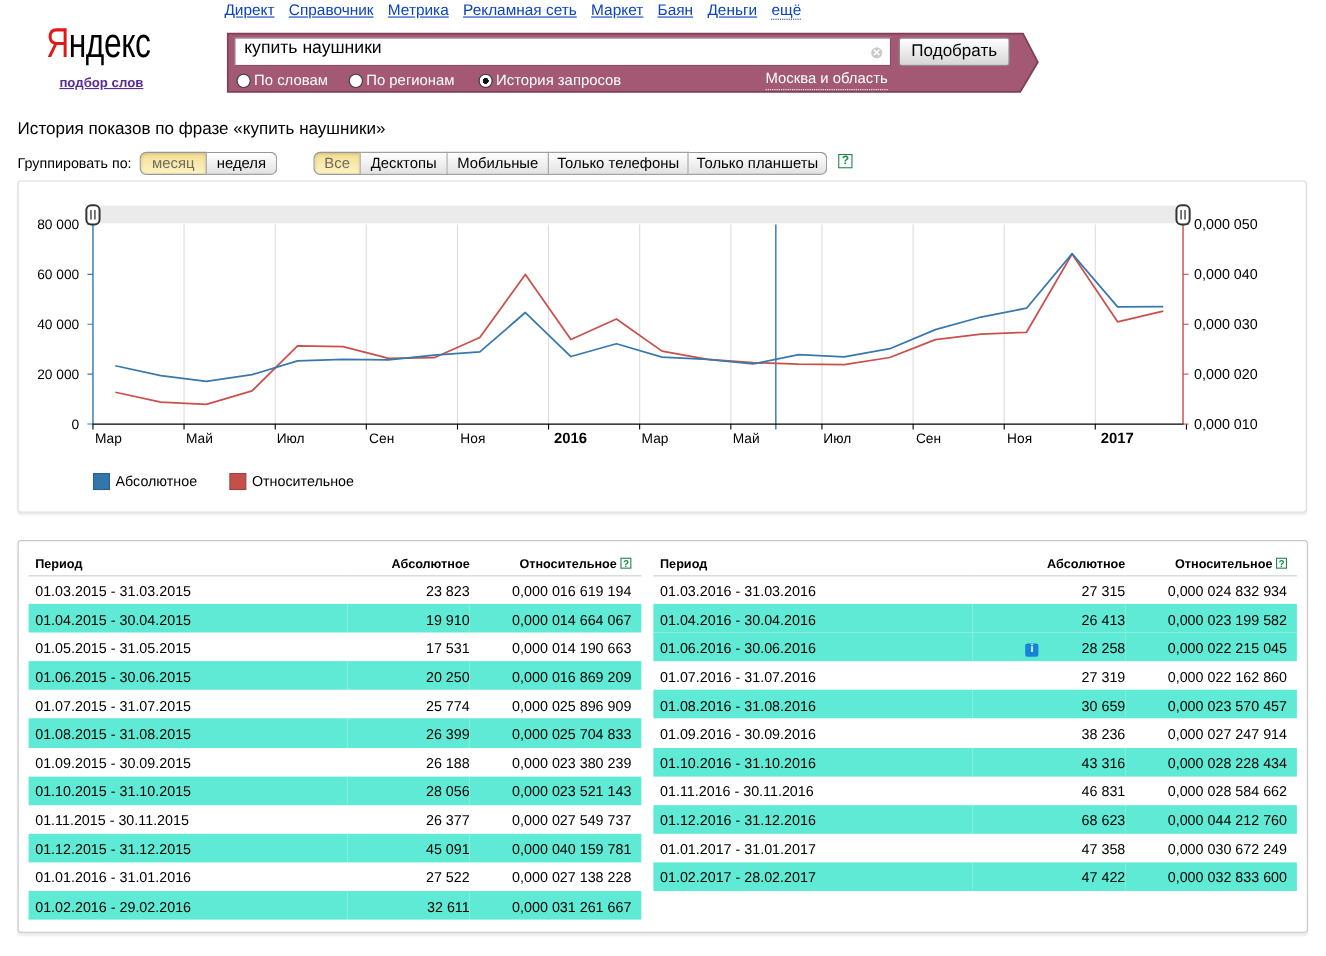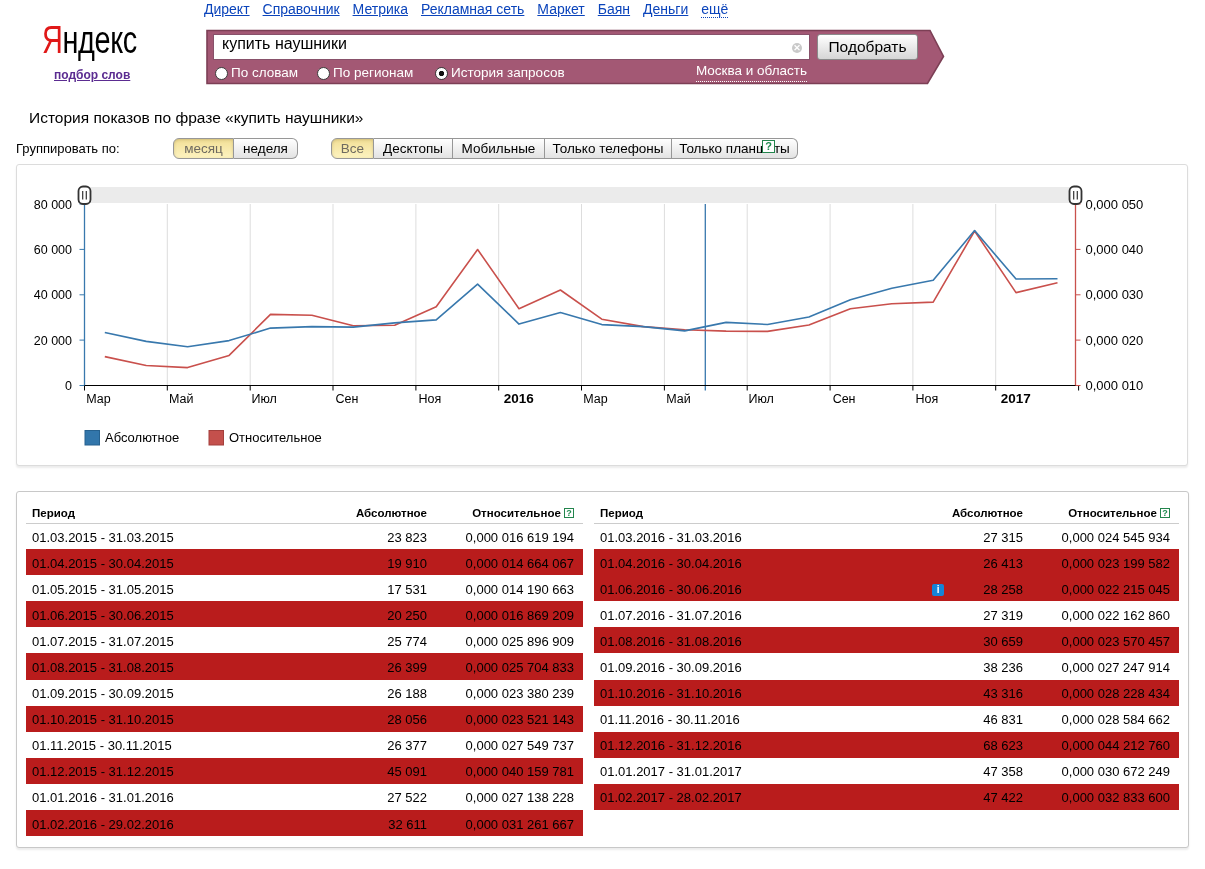--- a/index.html
+++ b/index.html
@@ -25,43 +25,43 @@
 .clearx { position:absolute; left:586px; top:13.5px; width:10px; height:10px; border-radius:50%; background:#c9c9c9; color:#fff; font-size:9px; line-height:10px; text-align:center; font-weight:bold; }
 .sbtn { position:absolute; left:611px; top:5px; width:101px; height:26px; background:linear-gradient(#ffffff,#d6d6d6); border:1px solid #8a8a8a; border-radius:3px; font-size:15.5px; text-align:center; line-height:24px; color:#000; }
 .radios { position:absolute; left:1px; top:31.5px; width:721px; height:23px; color:#fff; font-size:13.5px; }
 .radio { position:absolute; top:4.5px; height:14px; white-space:nowrap; }
 .rc { display:inline-block; box-sizing:border-box; width:13px; height:13px; border-radius:50%; background:#fff; border:1.5px solid #3c3c3c; vertical-align:-2.5px; margin-right:3px; }
 .rc.sel { background:radial-gradient(circle, #111 0 2.6px, #fff 2.9px); }
 .moskva { position:absolute; left:450px; top:2.5px; width:150px; text-align:right; white-space:nowrap; }
 .moskva span { color:#fff; border-bottom:1px dotted #fff; padding-bottom:2.5px; }
 
 
-h1 { position:absolute; left:29px; top:109px; font-size:15.5px; font-weight:normal; color:#000; white-space:nowrap; }
+h1 { position:absolute; left:16px; top:109px; font-size:15.5px; font-weight:normal; color:#000; white-space:nowrap; }
 
 
 .ctlrow { position:absolute; left:0; top:138px; height:21px; font-size:13px; }
 .glabel { position:absolute; left:16px; top:3px; white-space:nowrap; }
 .btng { position:absolute; top:0; height:21px; display:flex; }
 .btn { height:21px; line-height:19px; white-space:nowrap; padding:0; border:1px solid #979797; border-left:none; background:linear-gradient(#ffffff,#e2e2e2); font-size:13.5px; color:#000; text-align:center; }
-.btn.first { border-left:1px solid #979797; border-radius:6px 0 0 6px;margin-left:46px; }
+.btn.first { border-left:1px solid #979797; border-radius:6px 0 0 6px; }
 .btn.last { border-radius:0 6px 6px 0; }
 .btn.sel { background:linear-gradient(#f2df96,#fdf3c0); color:#6e6a60; box-shadow:inset 0 1px 3px rgba(90,70,20,0.22); }
 .qbig { position:absolute; left:762px; top:2px; width:13px; height:13px; border:1.5px solid #23854d; color:#1d8a4e; font-size:11px; font-weight:bold; line-height:11px; text-align:center; background:#fff; }
 
 
 .chartbox { position:absolute; left:16px; top:164px; width:1172px; height:302px; border:1px solid #dcdcdc; border-radius:3px; background:#fff; box-shadow:0 2px 2px rgba(0,0,0,0.08); }
 
 
 .tablebox { position:absolute; left:16px; top:491px; width:1173px; height:357px; border:1px solid #c8c8c8; border-radius:3px; background:#fff; box-shadow:0 2px 2px rgba(0,0,0,0.08); }
 .wtab { position:absolute; top:497px; border-collapse:collapse; font-size:13px; }
 .wtab td { height:26.1px; padding:0; vertical-align:middle; padding-top:2px; }
 .wtab .c1 { padding-left:6px; width:290px; }
 .wtab .c2 { text-align:right; font-size:13px; }
 .wtab .c3 { text-align:right; padding-right:9px; font-size:13px; }
-.wtab tr.alt td { background:#b91c1c; }
+.wtab tr.alt td { background:#5eead4; }
 .wtab tr.hd td { height:26px; font-size:11.5px !important; font-weight:bold; border-bottom:1px solid #ccc; background:#fff; vertical-align:bottom; padding-bottom:4px; padding-top:0; }
 .qicon { display:inline-block; width:10px; height:10px; border:1px solid #23854d; color:#1d8a4e; font-size:9px; font-weight:bold; line-height:9px; text-align:center; background:#fff; vertical-align:1px; }
 .iicon { display:inline-block; width:12px; height:12px; border-radius:2px; background:#1584d8; color:#fff; font-size:10px; font-weight:bold; line-height:12px; text-align:center; margin-right:39px; vertical-align:1px; }
 </style>
 </head>
 <body>
 <div class="topnav">
 <a href="#">Директ</a><a href="#">Справочник</a><a href="#">Метрика</a><a href="#">Рекламная сеть</a><a href="#">Маркет</a><a href="#">Баян</a><a href="#">Деньги</a><a class="dot" href="#">ещё</a>
 </div>
 
@@ -251,21 +251,21 @@
 <table class="wtab" style="left:594px;">
 <tbody>
       <tr class="hd">
         <td class="c1">Период</td>
         <td class="c2" style="width:139px">Абсолютное</td>
         <td class="c3" style="width:156px">Относительное&nbsp;<span class="qicon">?</span></td>
       </tr>
 <tr>
         <td class="c1">01.03.2016 - 31.03.2016</td>
         <td class="c2">27 315</td>
-        <td class="c3">0,000 024 545 934</td>
+        <td class="c3">0,000 024 832 934</td>
       </tr>
 <tr class="alt">
         <td class="c1">01.04.2016 - 30.04.2016</td>
         <td class="c2">26 413</td>
         <td class="c3">0,000 023 199 582</td>
       </tr>
 <tr class="alt">
         <td class="c1">01.06.2016 - 30.06.2016</td>
         <td class="c2"><span class="iicon">i</span>28 258</td>
         <td class="c3">0,000 022 215 045</td>

